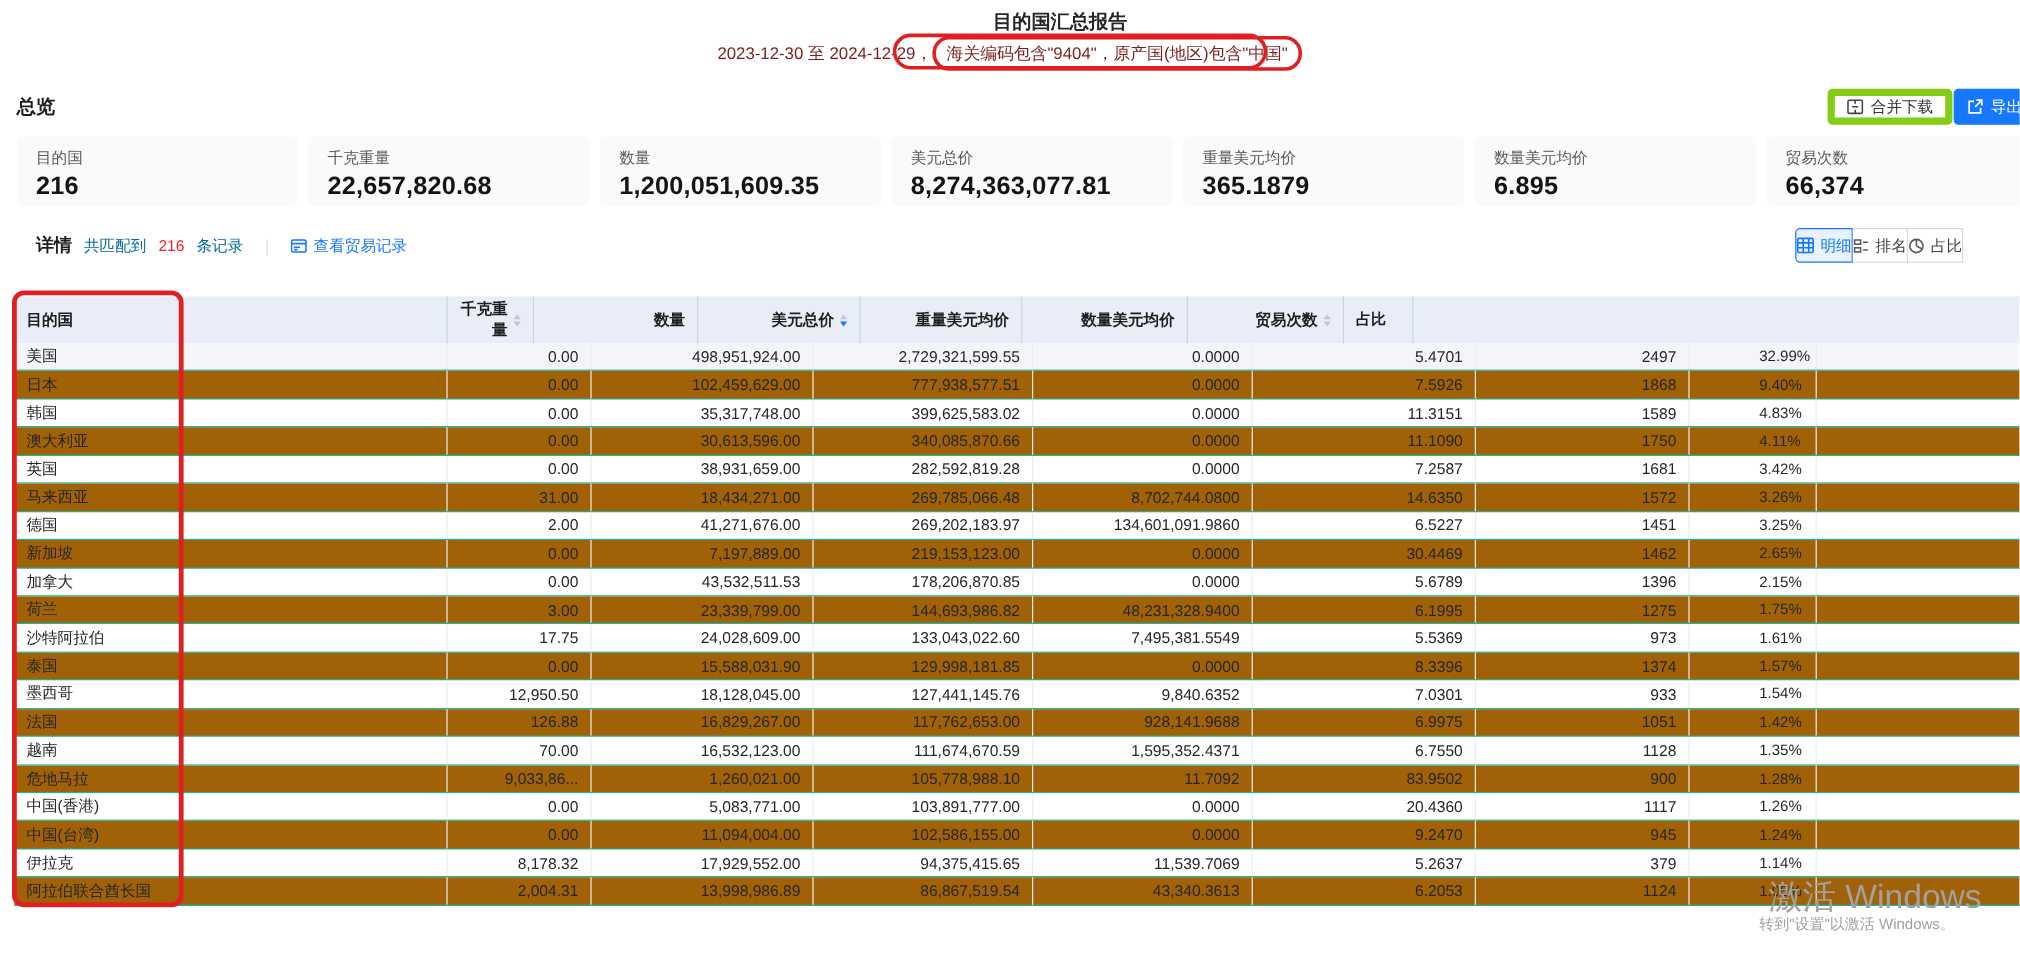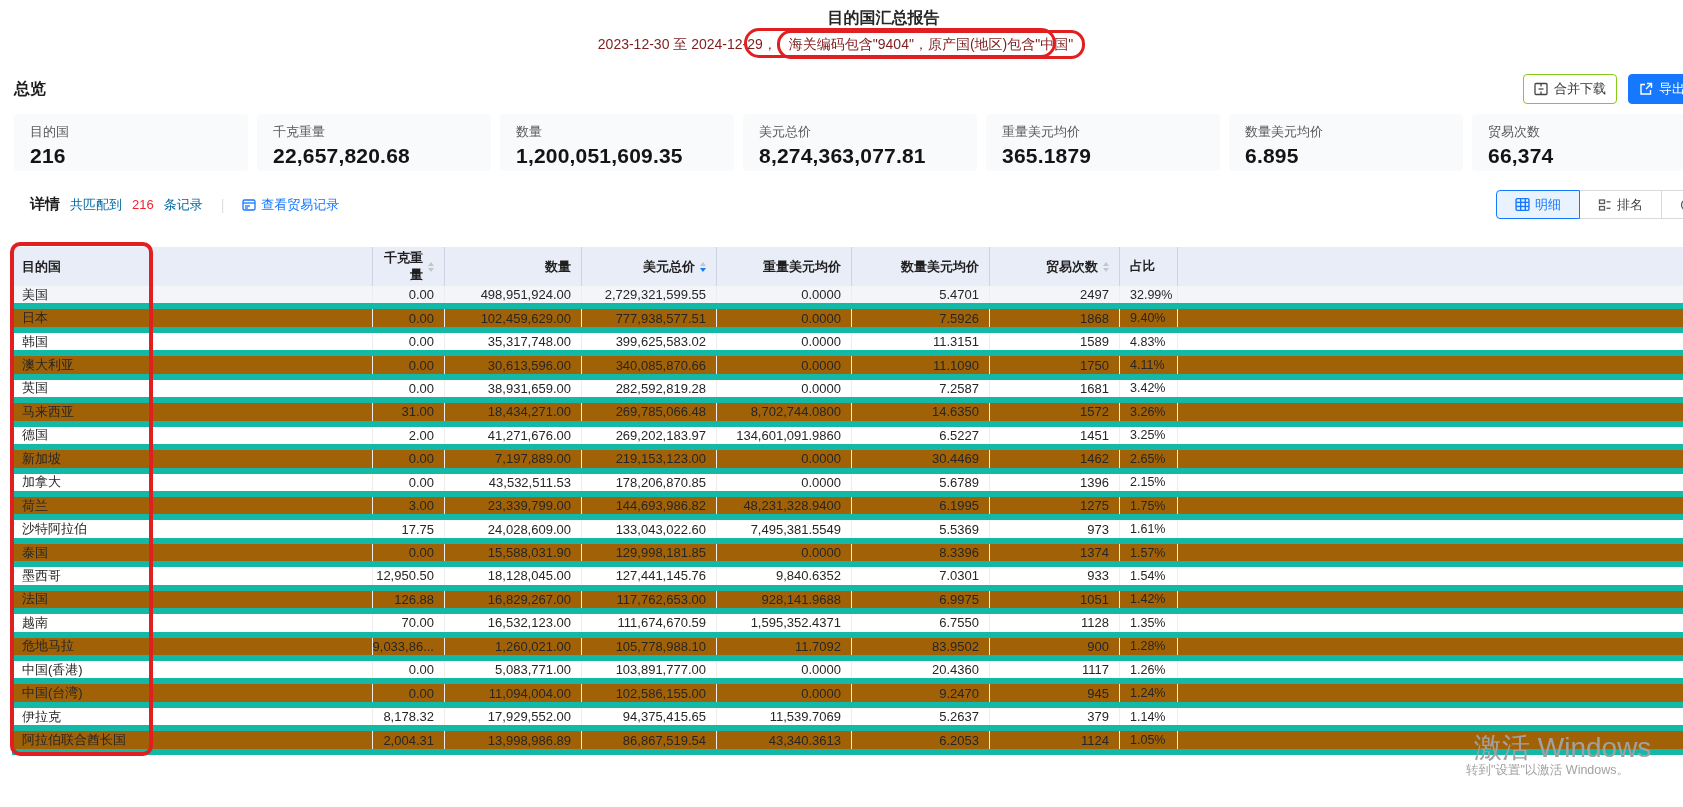--- a/index.html
+++ b/index.html
@@ -9,44 +9,44 @@
   }
   
   .page-title{position:absolute;top:8px;left:0;width:100%;text-align:center;font-size:16px;font-weight:bold;color:#262626;margin-left:42px;}
   .subtitle{position:absolute;top:30px;left:0;width:100%;display:flex;justify-content:center;align-items:center;font-size:14px;color:#7f1d1d;}
   .subtitle .date{line-height:27px;}
   .filter-box{border:3px solid #e02020;border-radius:14px;padding:1px 9px;line-height:21px;}
   
   .overview-heading{position:absolute;top:79px;left:14px;font-size:16px;font-weight:bold;color:#1f1f1f;}
   .btn{position:absolute;top:74px;height:30px;box-sizing:border-box;display:flex;align-items:center;gap:6px;
        border-radius:4px;font-size:13px;cursor:pointer;padding:0 10px;}
-  .btn-merge{left:1523px;background:#fff;border:1px solid #84cc16;color:#333;}
+  .btn-merge{left:1523px;background:#fff;border:6px solid #84cc16;color:#333;}
   .btn-export{left:1628px;width:100px;background:#1677ff;border:1px solid #1677ff;color:#fff;}
   .cards{position:absolute;top:114px;left:14px;width:1695px;display:flex;gap:9px;}
   .card{width:234px;height:57px;background:#f9fafb;border-radius:4px;box-sizing:border-box;padding:9px 16px;flex:none;}
   .card .label{font-size:13px;color:#595959;}
   .card .value{font-size:21px;font-weight:bold;color:#141414;margin-top:3px;letter-spacing:.2px;}
   
   .details-bar{position:absolute;top:195px;left:14px;display:flex;align-items:center;gap:10px;}
   .details-heading{font-size:15px;font-weight:bold;color:#1f1f1f;margin-left:16px;}
   .muted{color:#0369a1;font-size:13px;}
   .count-red{color:#f5222d;font-size:13px;}
   .vdiv{color:#e0e0e0;margin:0 8px;font-size:14px;}
   .link{color:#1677ff;display:flex;align-items:center;gap:5px;cursor:pointer;font-size:13px;}
   .tabs{position:absolute;top:190px;left:1496px;height:29px;display:flex;}
-  .tab{height:29px;box-sizing:border-box;display:flex;align-items:center;gap:5px;padding:0 18px;
+  .tab{height:29px;box-sizing:border-box;display:flex;align-items:center;gap:5px;padding:0 0;
        background:#fff;border:1px solid #d9d9d9;border-left-width:0;color:#404040;font-size:13px;cursor:pointer;white-space:nowrap;}
   .tab:first-child{border-left-width:1px;border-radius:4px 0 0 4px;}
   .tab.active{background:#e9f2ff;border:1px solid #1677ff;color:#1677ff;}
   
   .dtable{position:absolute;top:247px;left:12px;width:1671px;}
   .thead{display:flex;height:39px;background:#e9edf8;box-sizing:border-box;}
   .th{display:flex;align-items:center;box-sizing:border-box;height:100%;border-right:1px solid #ccd4e4;
       font-size:13px;color:#1f1f1f;font-weight:bold;}
-  .trow{display:flex;height:23.45px;box-sizing:border-box;border-bottom:6px solid #14b8a6;background:#fff;}
+  .trow{display:flex;height:23.45px;box-sizing:border-box;border-bottom:1px solid #14b8a6;background:#fff;gap:48px;}
   .trow.odd{background:#a16207;}
   .trow.first{background:#f3f5f9;}
   .td{display:flex;align-items:center;box-sizing:border-box;height:100%;border-right:1px solid #ededed;
       font-size:13px;color:#262626;white-space:nowrap;overflow:hidden;}
   .c0{width:361px;padding-left:10px;}
   .c1{width:72px;}
   .c2{width:137px;}
   .c3{width:135px;}
   .c4{width:135px;}
   .c5{width:138px;}

